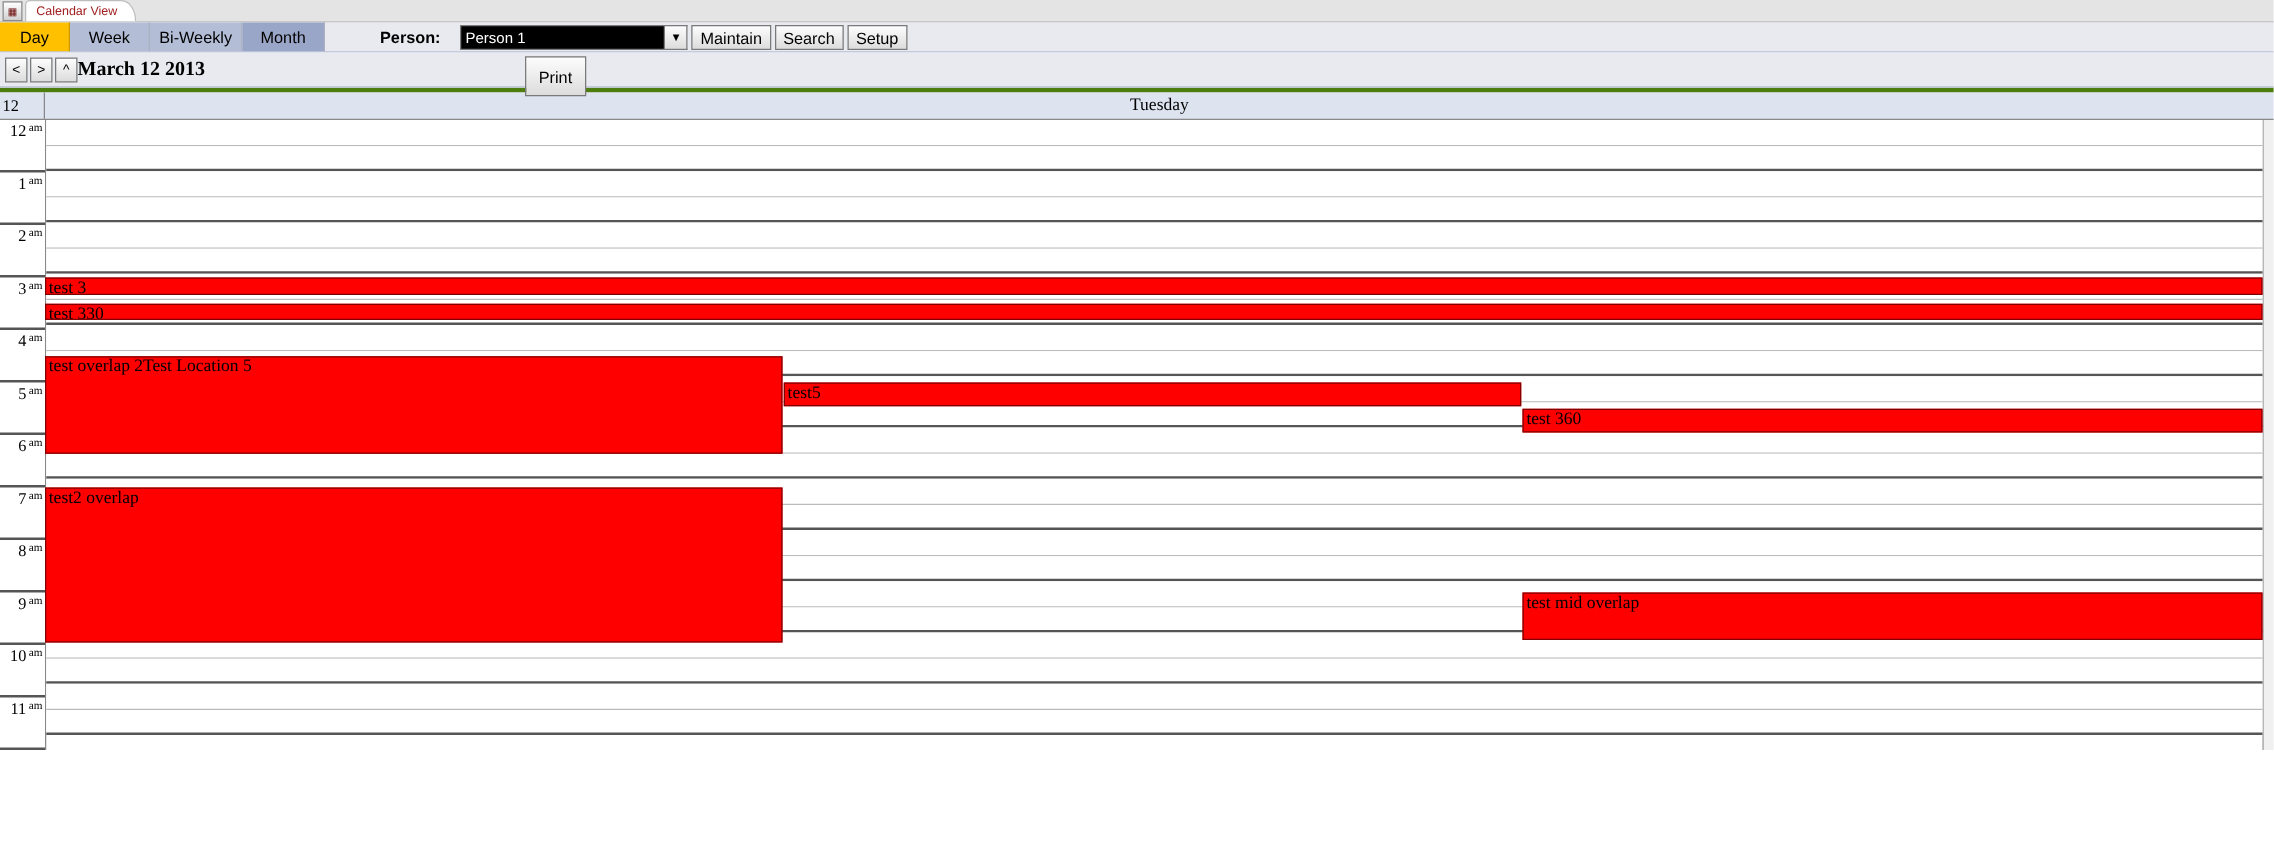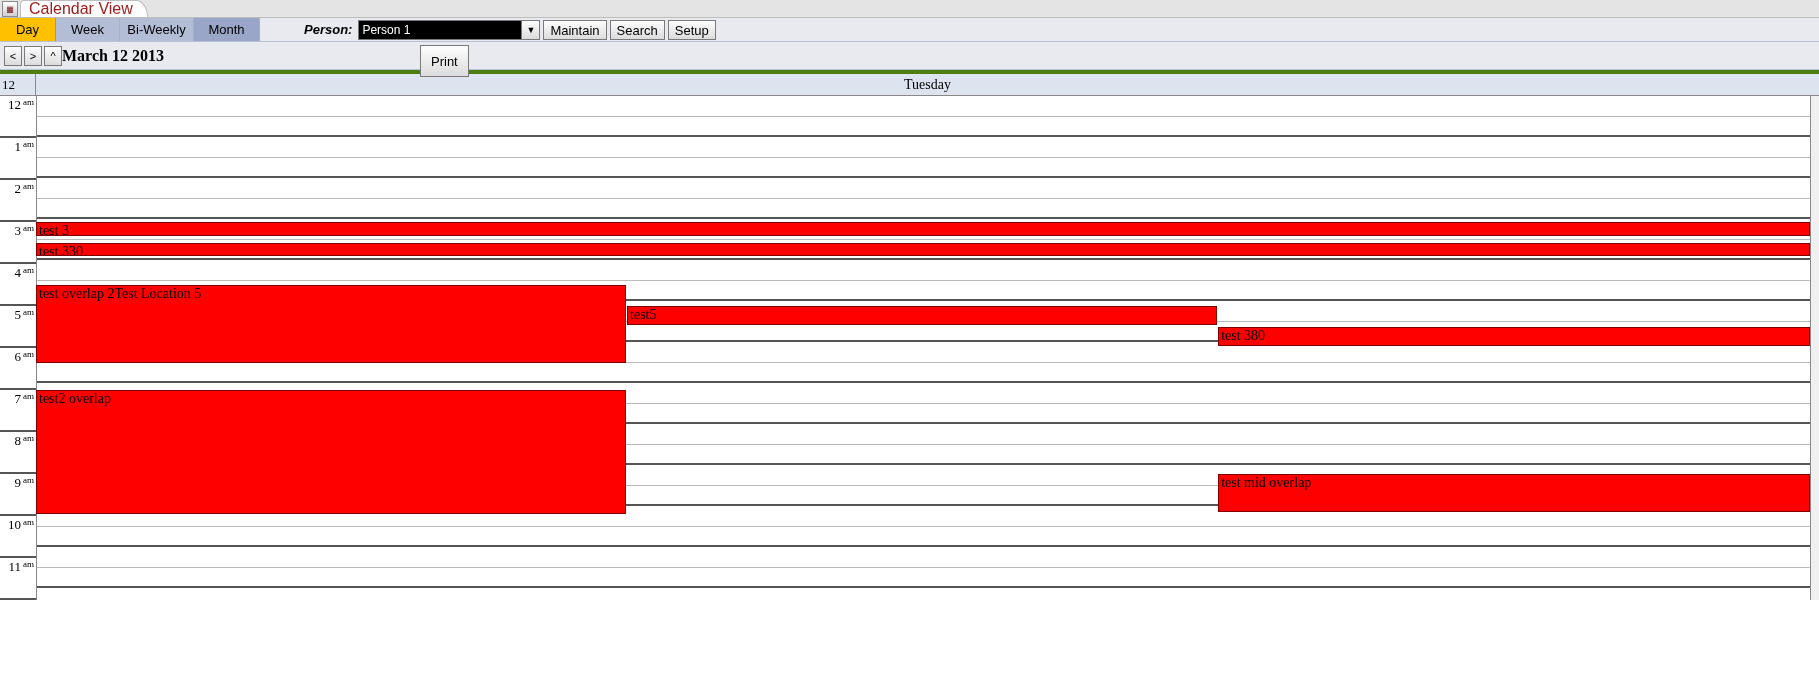--- a/index.html
+++ b/index.html
@@ -30,21 +30,21 @@
   }
   .tab-strip .form-tab {
     position: relative;
     height: 17px;
     padding: 0 14px 0 8px;
     background: #fff;
     border: 1px solid #bdbdbd;
     border-bottom: none;
     border-top-left-radius: 4px;
     border-top-right-radius: 12px 17px;
-    font-size: 16px;
+    font-size: 10px;
     color: #a02020;
     display:flex;align-items:center;
   }
 
   
   .toolbar {
     height: 24px;
     background: #e8eaf0;
     border-bottom: 1px solid #b7c0d6;
     display: flex;
@@ -58,21 +58,21 @@
     cursor: pointer;
     background: #b3bdd6;
     color:#000;
     padding: 0 4px;
   }
   .view-tab.day   { width: 56px; background:#ffc000; border-right:1px solid #cc9900;}
   .view-tab.week  { width: 64px; }
   .view-tab.biwk  { width: 74px; }
   .view-tab.month { width: 66px; background:#9aa6c8;}
   .spacer-1 { width: 44px; }
-  .person-label { display:flex; align-items:center; font-weight:bold; padding-right:6px;font-style:italic; }
+  .person-label { display:flex; align-items:center; font-weight:bold; padding-right:16px; }
   .person-combo {
     display:flex; align-items:center;
     height: 20px; margin-top:2px;
   }
   .person-combo .val {
     width: 164px; height:20px;
     border:1px solid #7a7a7a;
     background:#000; color:#fff;
     padding:0 3px;
     display:flex; align-items:center;
@@ -307,19 +307,19 @@
         <div class="slot half" style="height: 21px;"></div>
         <div class="slot hour" style="height: 20px;"></div>
         <div class="slot half" style="height: 21px;"></div>
         <div class="slot hour" style="height: 20px;"></div>
       </div>
     <div class="events" id="events-layer" style="height: 504px;">
         <div class="evt" style="top: 126px; height: 13.96px; left: 0%; width: calc(100% - 1px);">test 3</div>
         <div class="evt" style="top: 147px; height: 13.12px; left: 0%; width: calc(100% - 1px);">test 330</div>
         <div class="evt" style="top: 189px; height: 77.8px; left: 0%; width: calc(33.3% - 1px);">test overlap 2Test Location 5</div>
         <div class="evt" style="top: 210px; height: 19px; left: 33.3%; width: calc(33.3% - 1px);">test5</div>
-        <div class="evt" style="top: 231px; height: 19px; left: 66.6%; width: calc(33.4% - 1px);">test 380</div>
+        <div class="evt" style="top: 231px; height: 19px; left: 66.6%; width: calc(33.4% - 1px);">test 360</div>
         <div class="evt" style="top: 294px; height: 124px; left: 0%; width: calc(33.3% - 1px);">test2 overlap</div>
         <div class="evt" style="top: 378px; height: 37.9px; left: 66.6%; width: calc(33.4% - 1px);">test mid overlap</div>
       </div>
     <div class="vscroll" id="vscroll" style="height: 504px;"></div>
   </div>
 </div>
 
 </body></html>

